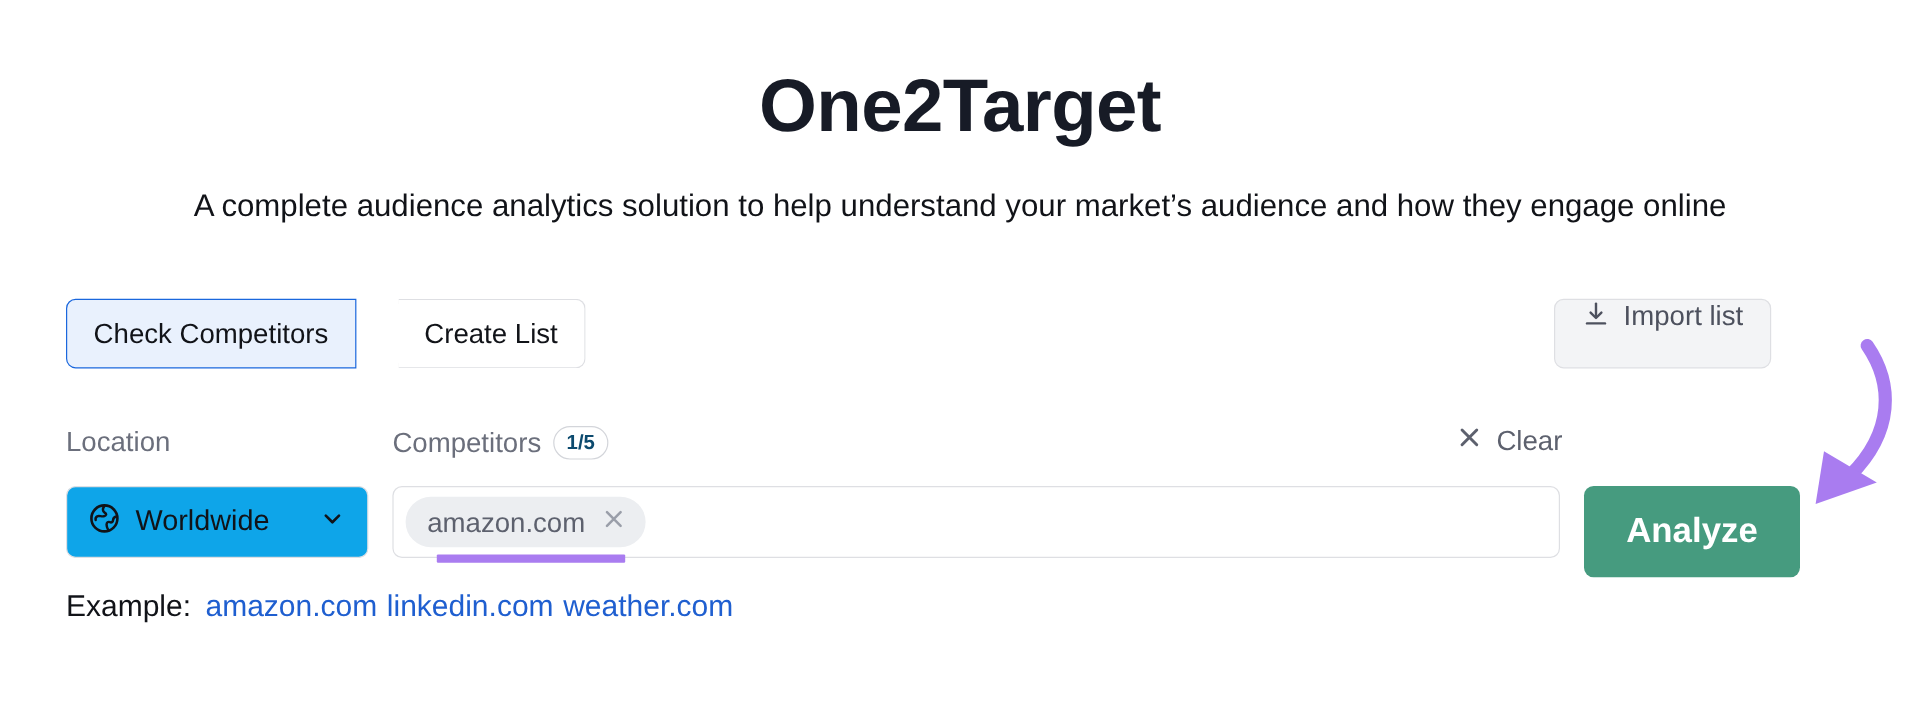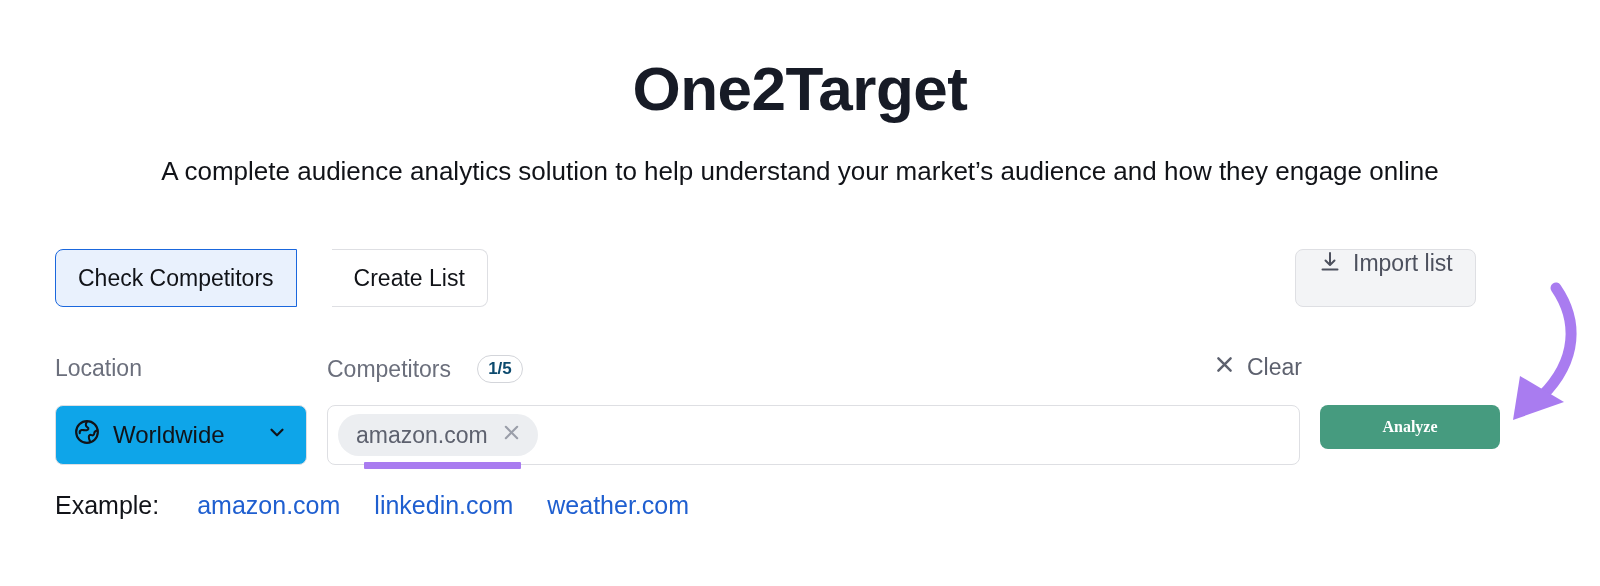--- a/index.html
+++ b/index.html
@@ -68,21 +68,21 @@
   }
   .import-btn svg { display: block; }
 
   
   .label-location {
     position: absolute; left: 55px; top: 355px;
     font-size: 23px; color: #6b6f7c;
   }
   .label-competitors {
     position: absolute; left: 327px; top: 355px;
-    display: flex; align-items: center; gap: 26px;
+    display: flex; align-items: center; gap: 10px;
     font-size: 23px; color: #6b6f7c;
   }
   .count-pill {
     display: inline-flex; align-items: center; justify-content: center;
     min-width: 46px; height: 28px; padding: 0 9px;
     border: 1px solid #d3d5da; border-radius: 14px;
     font-size: 17px; color: #0c4a6e; background: #ffffff; font-weight: bold;
   }
 
   
@@ -132,31 +132,31 @@
   
   .underline-hl {
     position: absolute; left: 364px; top: 462px;
     width: 157px; height: 7px;
     background: #a97cf0; border-radius: 1px;
   }
 
   
   .analyze-btn {
     position: absolute; left: 1320px; top: 405px;
-    width: 180px; height: 44px;
+    width: 180px; height: 76px;
     display: flex; align-items: center; justify-content: center;
     background: #469b7f; border: none; border-radius: 8px;
-    color: #ffffff; font-size: 16px; font-weight: 700;
-    font-family: Liberation Serif, serif; cursor: pointer;
+    color: #ffffff; font-size: 29px; font-weight: 700;
+    font-family: Liberation Sans, sans-serif; cursor: pointer;
   }
 
   
   .examples {
     position: absolute; left: 55px; top: 491px;
-    display: flex; align-items: baseline; gap: 34px;
+    display: flex; align-items: baseline; gap: 8px;
     font-size: 25px;
   }
   .examples-label { color: #111318; margin-right: 4px; }
   .example-link { color: #1f5fd0; text-decoration: none; cursor: pointer; }
 
   
   .arrow-annotation {
     position: absolute; left: 1480px; top: 272px;
     width: 120px; height: 160px; pointer-events: none;
   }

